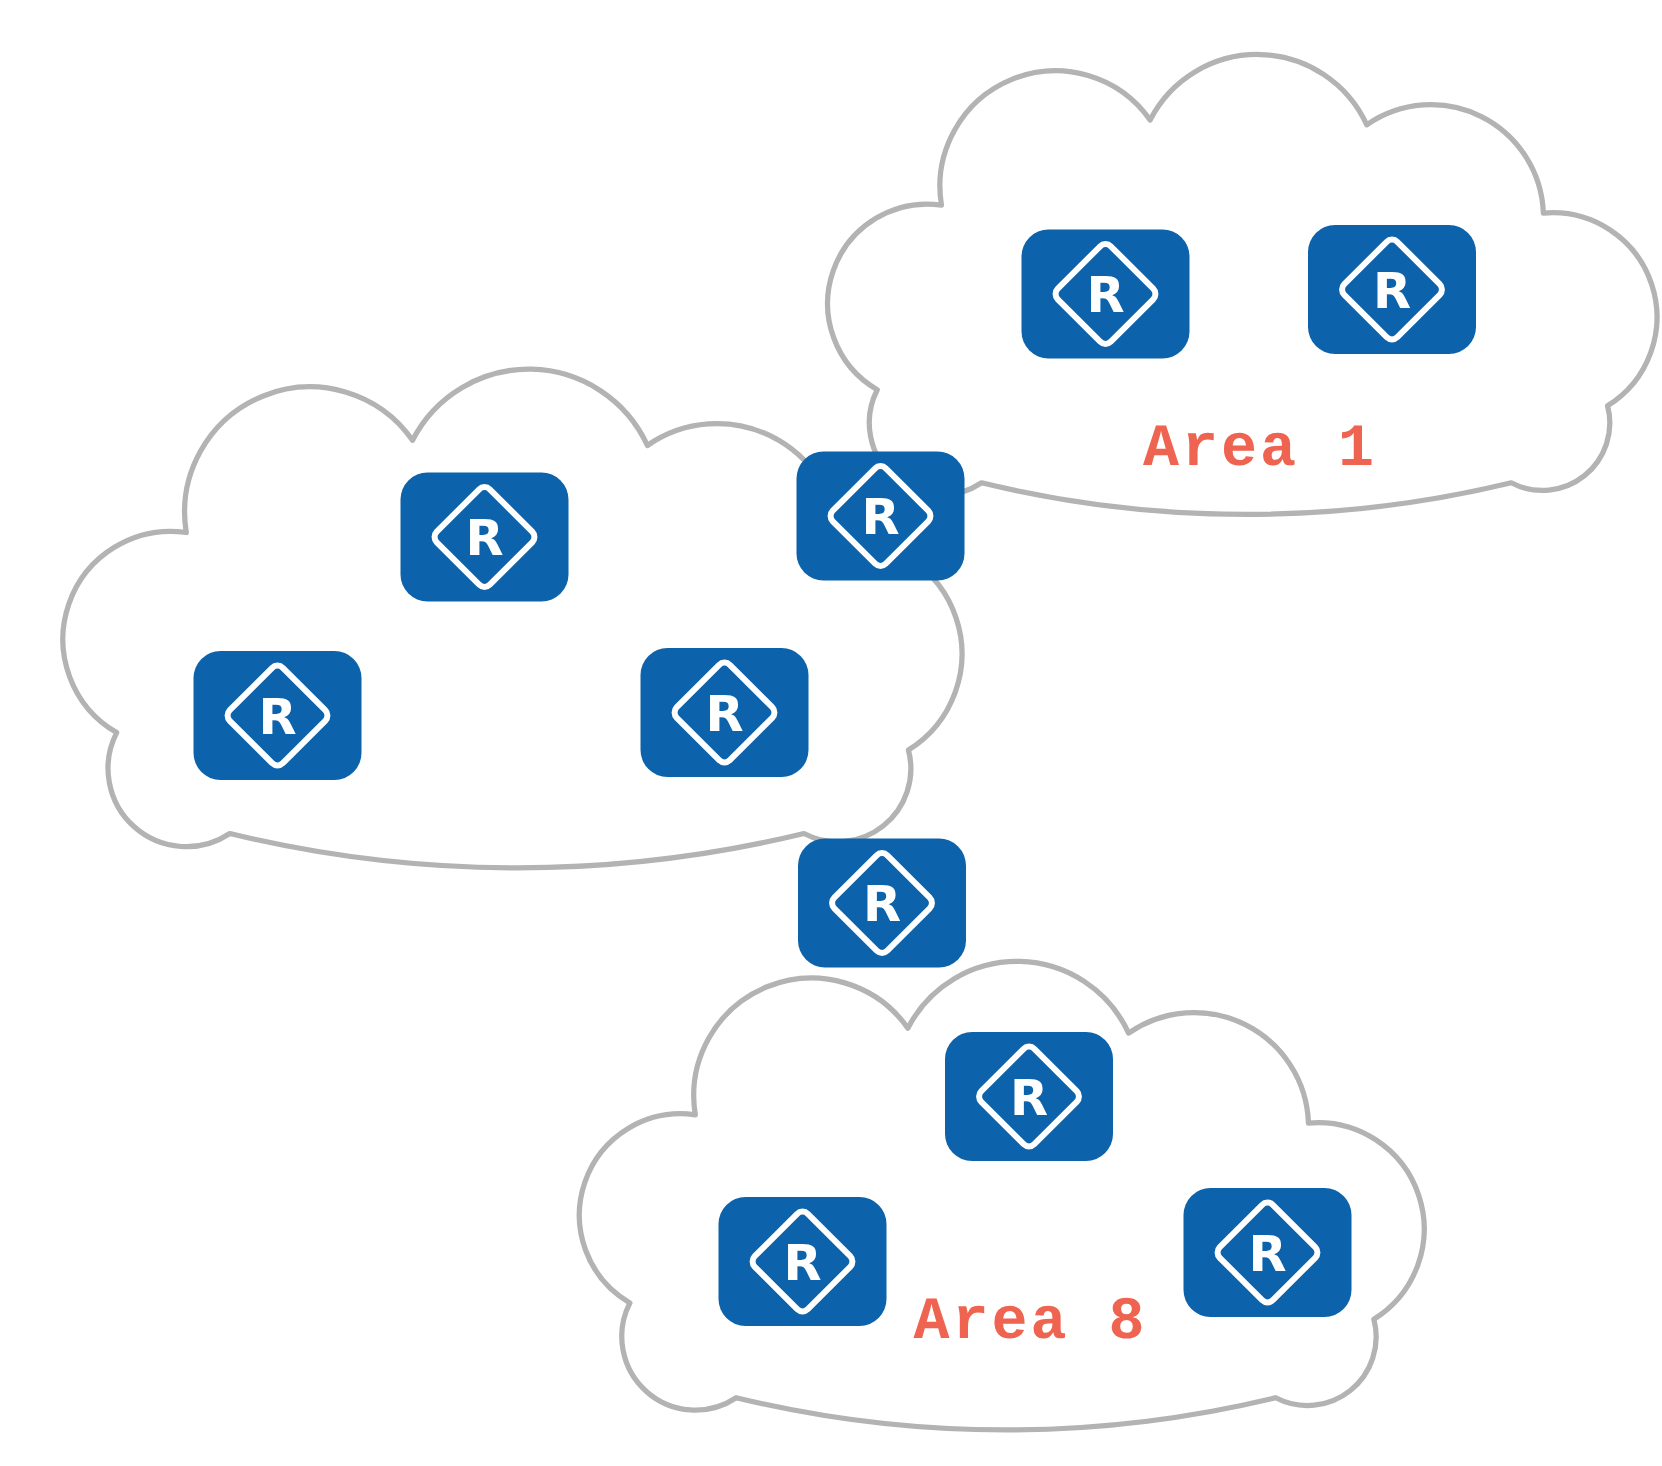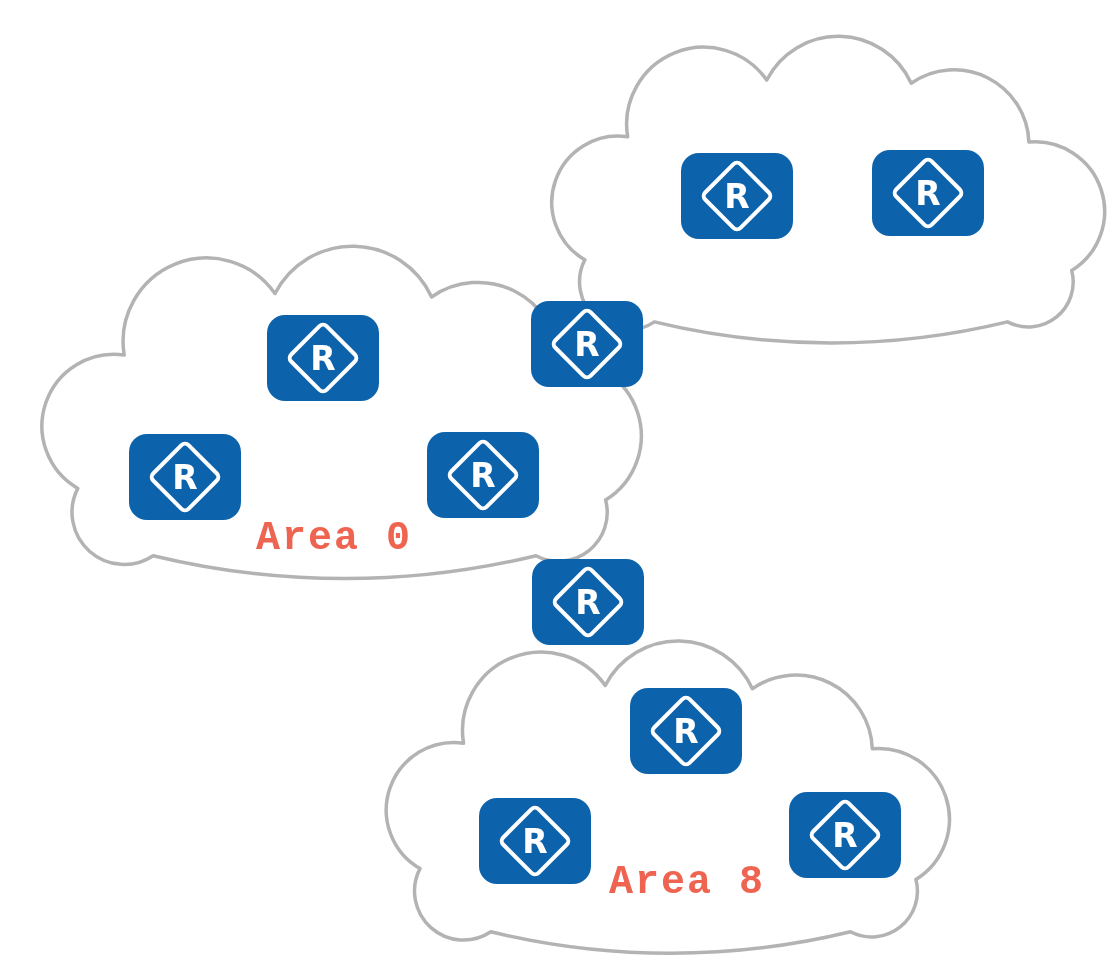--- a/index.html
+++ b/index.html
@@ -121,16 +121,16 @@
   </div>
   <div class="router" style="left:479px;top:798px;">
     <span class="diamond"></span>
     <span class="glyph">R</span>
   </div>
   <div class="router" style="left:789px;top:792px;">
     <span class="diamond"></span>
     <span class="glyph">R</span>
   </div>
 
-  <div class="area-label" style="left:334px;top:516px;">Area 0</div>
+  <div class="area-label" style="left:840px;top:278px;">Area 1</div>
   <div class="area-label" style="left:687px;top:860px;">Area 8</div>
 
 </div>
 
 </body></html>

